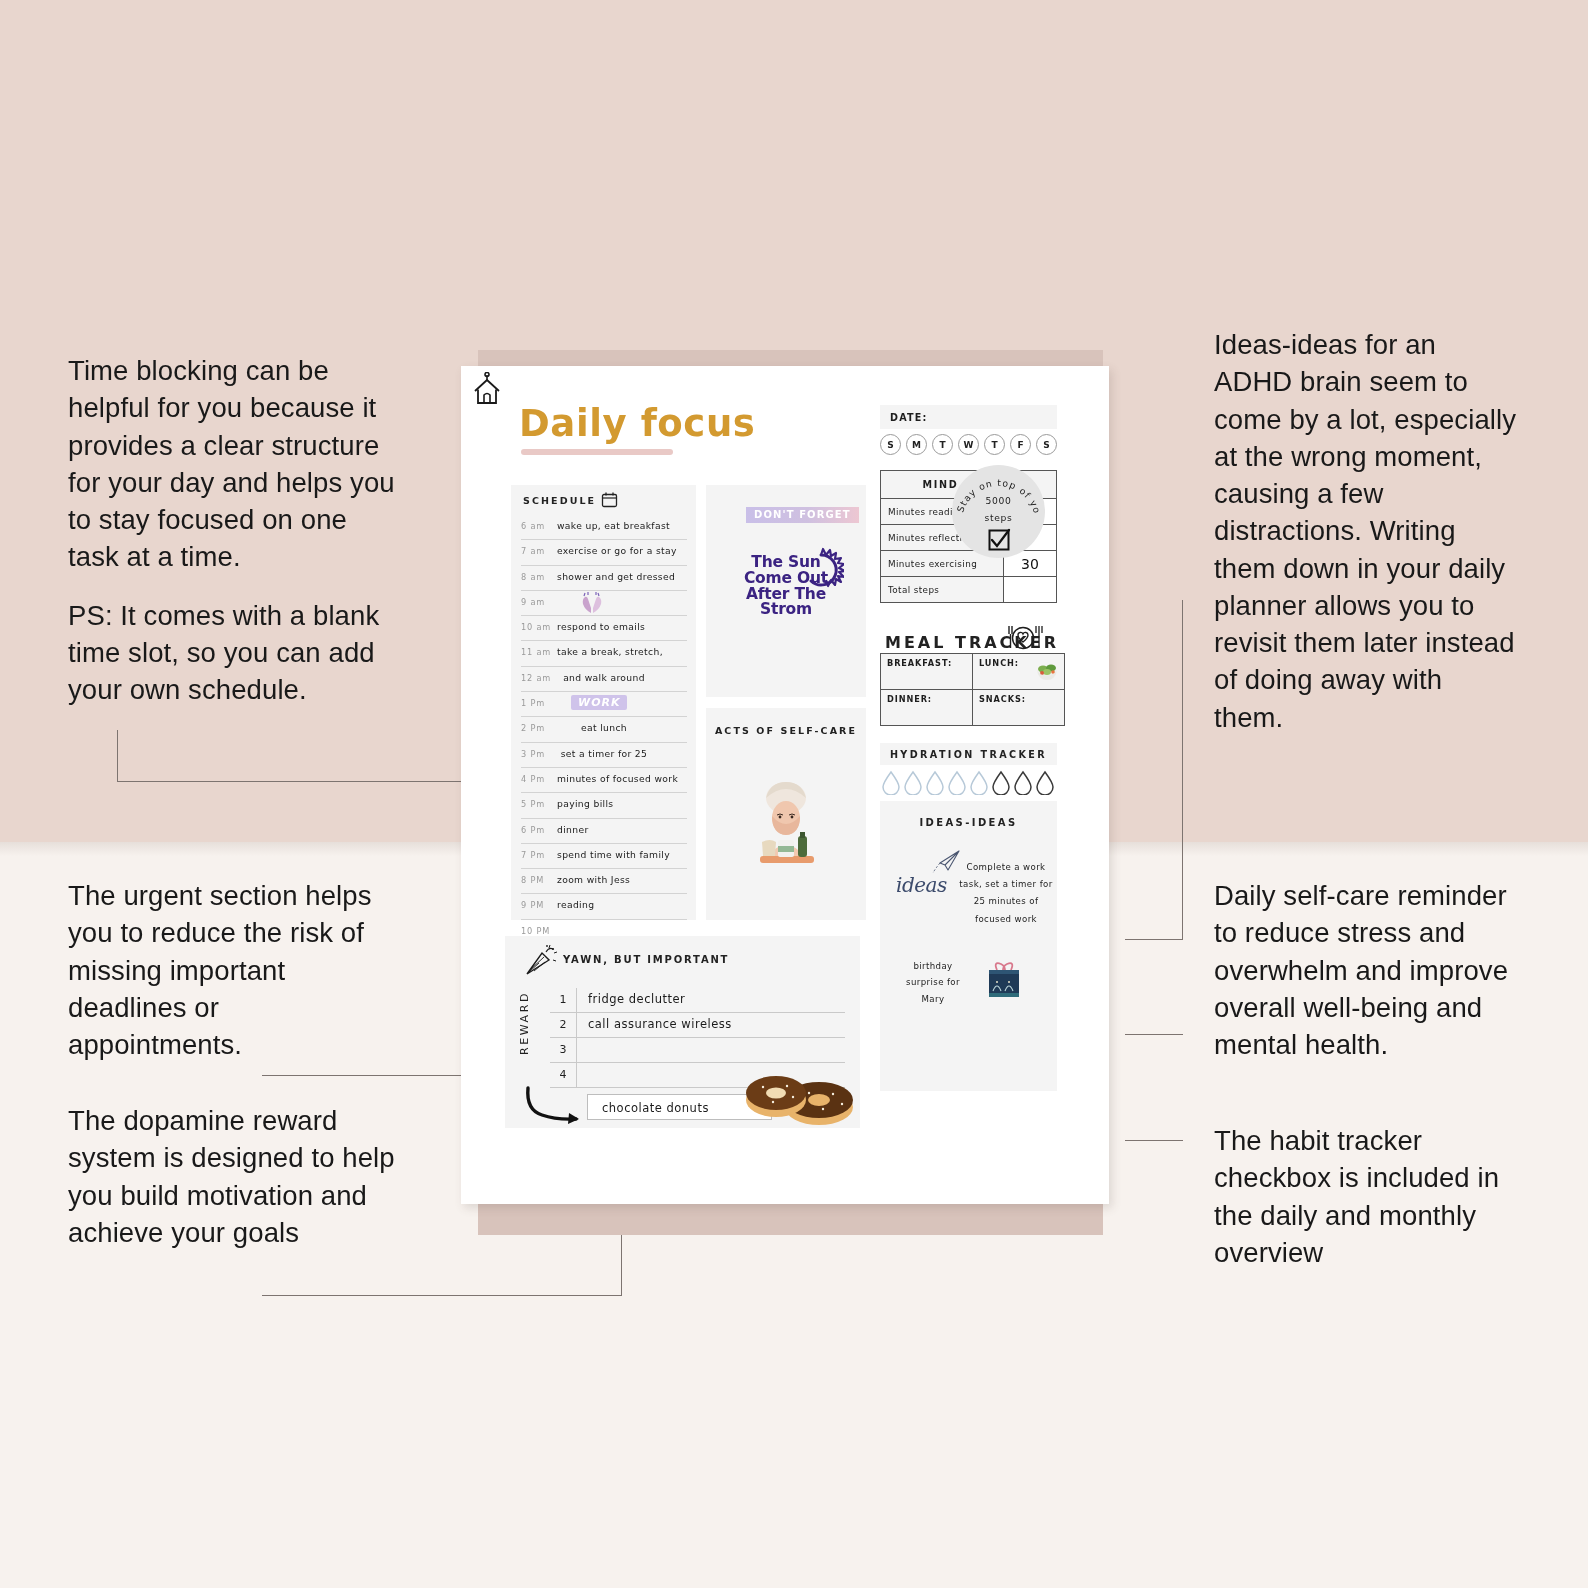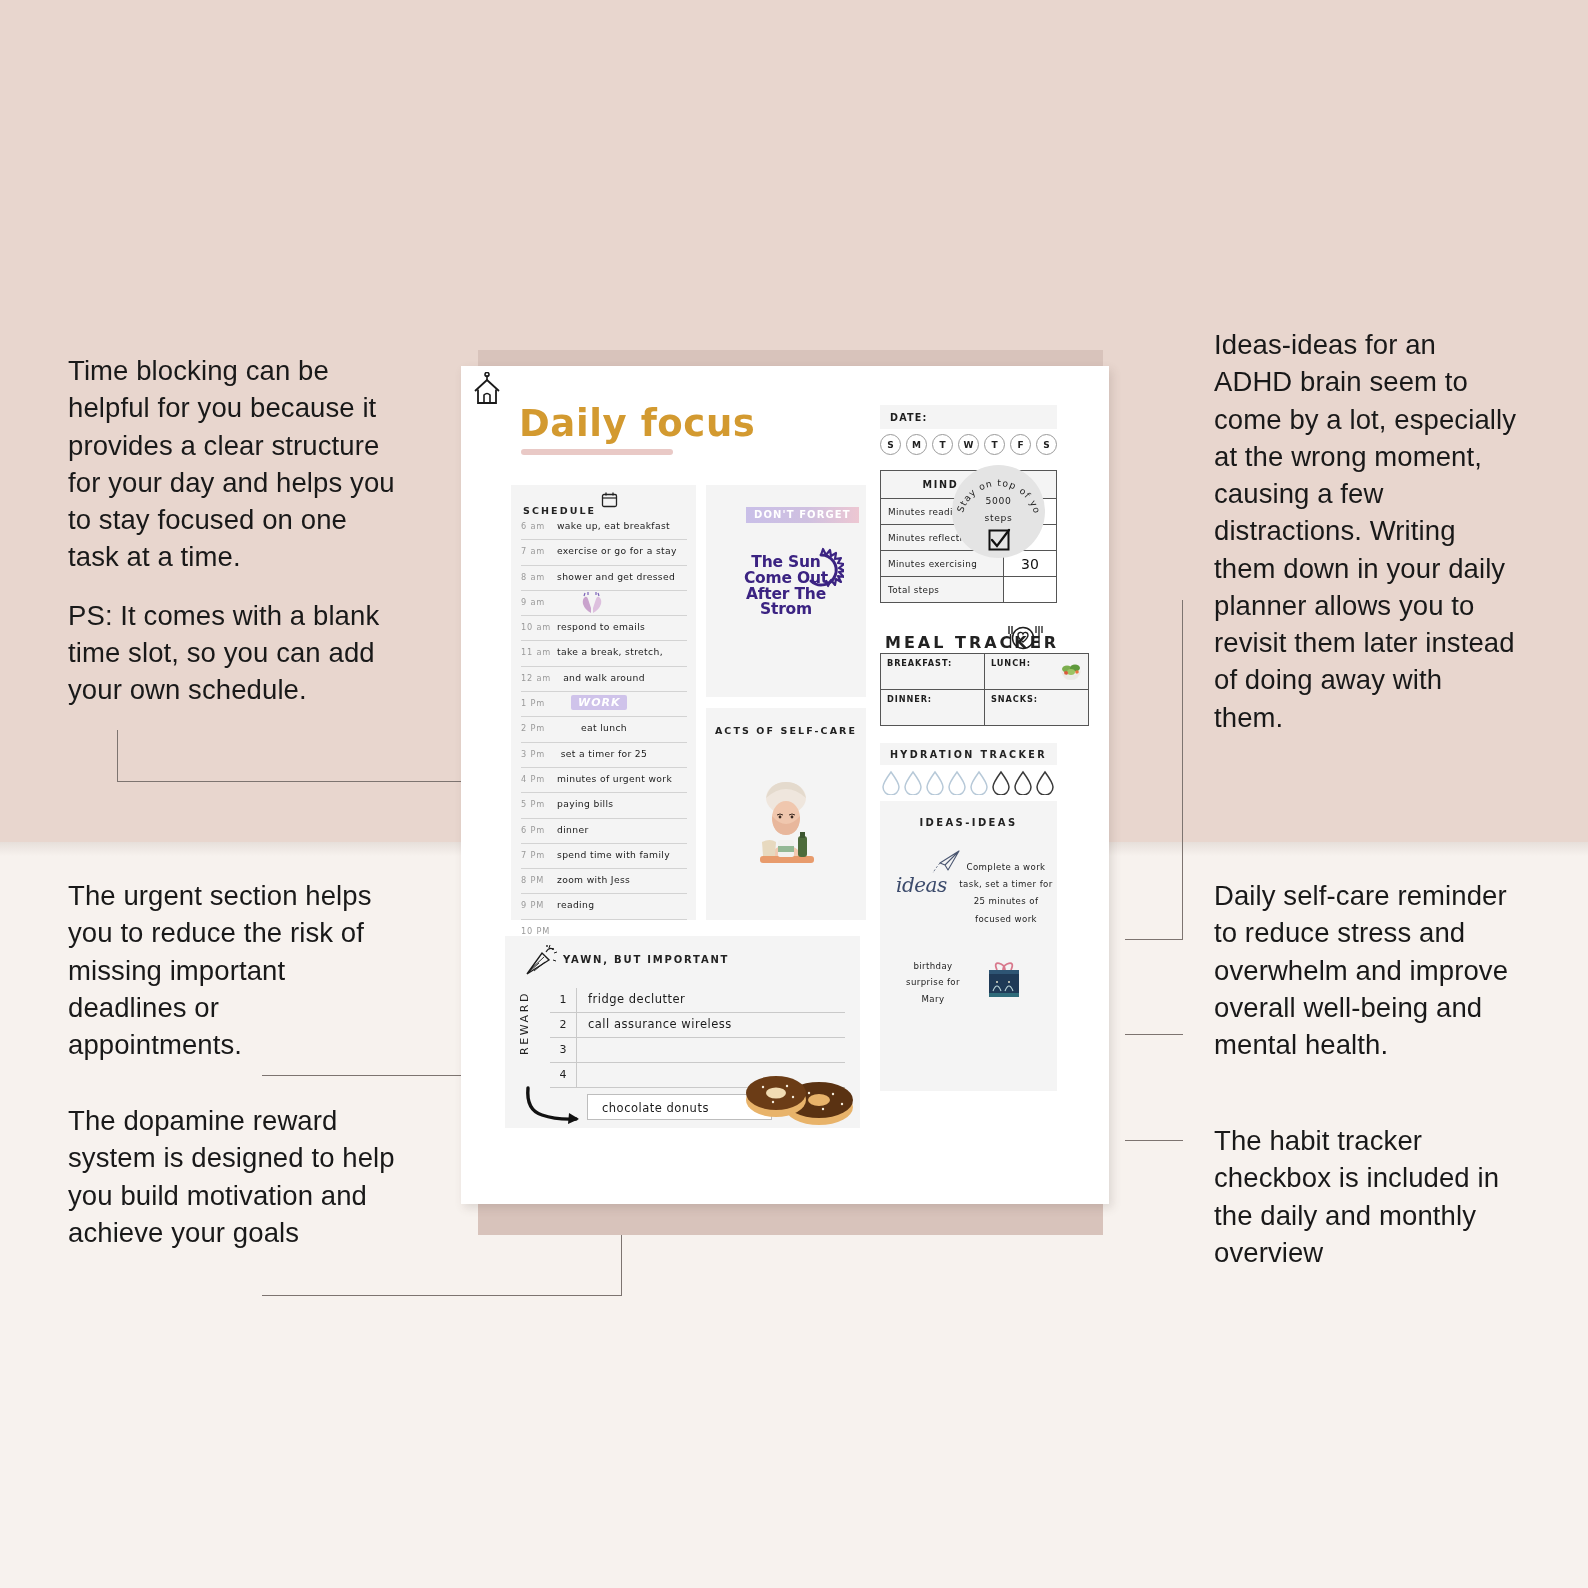--- a/index.html
+++ b/index.html
@@ -71,21 +71,21 @@
   .panel { position: absolute; background: #f4f4f4; }
   .panel-h {
     font-family: "DejaVu Sans", sans-serif;
     font-size: 9.5px; font-weight: bold;
     letter-spacing: 2.1px; color: #222;
     text-transform: uppercase;
   }
 
   
   #schedule-panel { left: 50px; top: 119px; width: 185px; height: 435px; }
-  #schedule-label { position:absolute; left:12px; top:20px; }
+  #schedule-label { position:absolute; left:12px; top:10px; }
   .cal-icon { position:absolute; left:90px; top:6px; }
   .sched-rows { position:absolute; left:10px; top:30px; width:166px; }
   .srow {
     height: 25.3px; position: relative;
     border-bottom: 1px solid #d3d3d3;
   }
   .stime {
     position: absolute; left: 0; top: 6px;
     font-family: "DejaVu Sans", sans-serif;
     font-size: 8.2px; color: #9a9a9a; letter-spacing: .8px;
@@ -162,21 +162,21 @@
     letter-spacing:.4px; color:#1d1d1d; background:#f4f4f4;
   }
   .mb-val {
     text-align:center; background:#fff;
     font-family:"DejaVu Sans", sans-serif; font-size:14px; color:#111;
   }
 
   #meal-header { position:absolute; left:424px; top:267px; }
   #meal-plate { position:absolute; left:540px; top:258px; }
   #meal-table {
-    position:absolute; left:419px; top:287px; width:209px;
+    position:absolute; left:419px; top:287px; width:185px;
     border:1.3px solid #555; border-collapse:collapse;
   }
   #meal-table td {
     border:1.3px solid #555; height:36px; width:50%;
     vertical-align:top; padding:4px 0 0 6px;
     font-family:"DejaVu Sans", sans-serif; font-size:8.2px;
     font-weight:bold; letter-spacing:.9px; color:#1d1d1d;
     background:#f4f4f4; position:relative;
   }
   #salad-art { position:absolute; right:4px; top:6px; }
@@ -368,21 +368,21 @@
         <div class="srow">
           <span class="stime">2 Pm</span>
           <span class="stask center">eat lunch</span>
         </div>
         <div class="srow">
           <span class="stime">3 Pm</span>
           <span class="stask center">set a timer for 25</span>
         </div>
         <div class="srow">
           <span class="stime">4 Pm</span>
-          <span class="stask">minutes of urgent work</span>
+          <span class="stask">minutes of focused work</span>
         </div>
         <div class="srow">
           <span class="stime">5 Pm</span>
           <span class="stask">paying bills</span>
         </div>
         <div class="srow">
           <span class="stime">6 Pm</span>
           <span class="stask">dinner</span>
         </div>
         <div class="srow">

